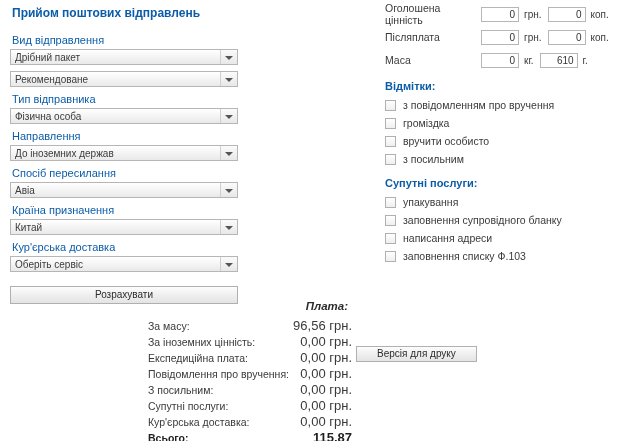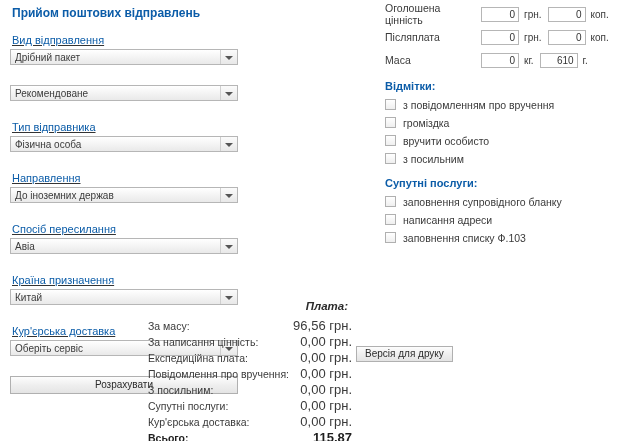--- a/index.html
+++ b/index.html
@@ -28,22 +28,21 @@
     top: 6px;
     width: 250px;
   }
   .form-title {
     color: #0b5ca8;
     font-weight: bold;
     font-size: 12px;
     margin: 0 0 14px 2px;
   }
   .field-group {
-    margin-bottom: 20px;
-    text-decoration: underline;
+    margin-bottom: 6px;
   }
   .field-label {
     display: block;
     color: #0b5ca8;
     font-size: 11px;
     margin: 0 0 3px 2px;
   }
   .select-box {
     position: relative;
     width: 228px;
@@ -133,21 +132,21 @@
   }
   .unit.last { margin-right: 0; }
   .section-title {
     color: #0b5ca8;
     font-weight: bold;
     font-size: 11px;
     margin: 12px 0 7px 0;
   }
   .check-row {
     display: flex;
-    align-items: flex-start;
+    align-items: center;
     margin-bottom: 6px;
   }
   .checkbox {
     width: 11px;
     height: 11px;
     border: 1px solid #b0b0b0;
     background: linear-gradient(to bottom, #ffffff 0%, #efefef 100%);
     margin-right: 7px;
     box-sizing: border-box;
     flex: none;
@@ -192,21 +191,21 @@
   .pay-row.total .pay-name,
   .pay-row.total .pay-val {
     font-weight: bold;
     color: #1f1f1f;
   }
   .print-button {
     position: absolute;
     left: 208px;
     top: 46px;
     height: 16px;
-    padding: 0 8px;
+    padding: 0 20px;
     border: 1px solid #b0b0b0;
     background: linear-gradient(to bottom, #fdfdfd 0%, #efefef 50%, #e4e4e4 100%);
     font-size: 10px;
     color: #2b2b2b;
     line-height: 14px;
     box-sizing: border-box;
     cursor: pointer;
     white-space: nowrap;
   }
   
@@ -327,41 +326,45 @@
     </div>
     <div class="check-row">
       <span class="checkbox"></span>
       <span class="check-label">з посильним</span>
     </div>
 
     <div class="section-title">Супутні послуги:</div>
 
     <div class="check-row">
       <span class="checkbox"></span>
+      <span class="check-label">упакування</span>
+    </div>
+    <div class="check-row">
+      <span class="checkbox"></span>
       <span class="check-label">заповнення супровідного бланку</span>
     </div>
     <div class="check-row">
       <span class="checkbox"></span>
       <span class="check-label">написання адреси</span>
     </div>
     <div class="check-row">
       <span class="checkbox"></span>
       <span class="check-label">заповнення списку Ф.103</span>
     </div>
   </div>
 
   <div class="pay-block">
     <div class="pay-title">Плата:</div>
 
     <div class="pay-row">
       <span class="pay-name">За масу:</span>
       <span class="pay-val">96,56 грн.</span>
     </div>
     <div class="pay-row">
-      <span class="pay-name">За написання цінність:</span>
+      <span class="pay-name">За іноземних цінність:</span>
       <span class="pay-val">0,00 грн.</span>
     </div>
     <div class="pay-row">
       <span class="pay-name">Експедиційна плата:</span>
       <span class="pay-val">0,00 грн.</span>
     </div>
     <div class="pay-row">
       <span class="pay-name">Повідомлення про вручення:</span>
       <span class="pay-val">0,00 грн.</span>
     </div>

